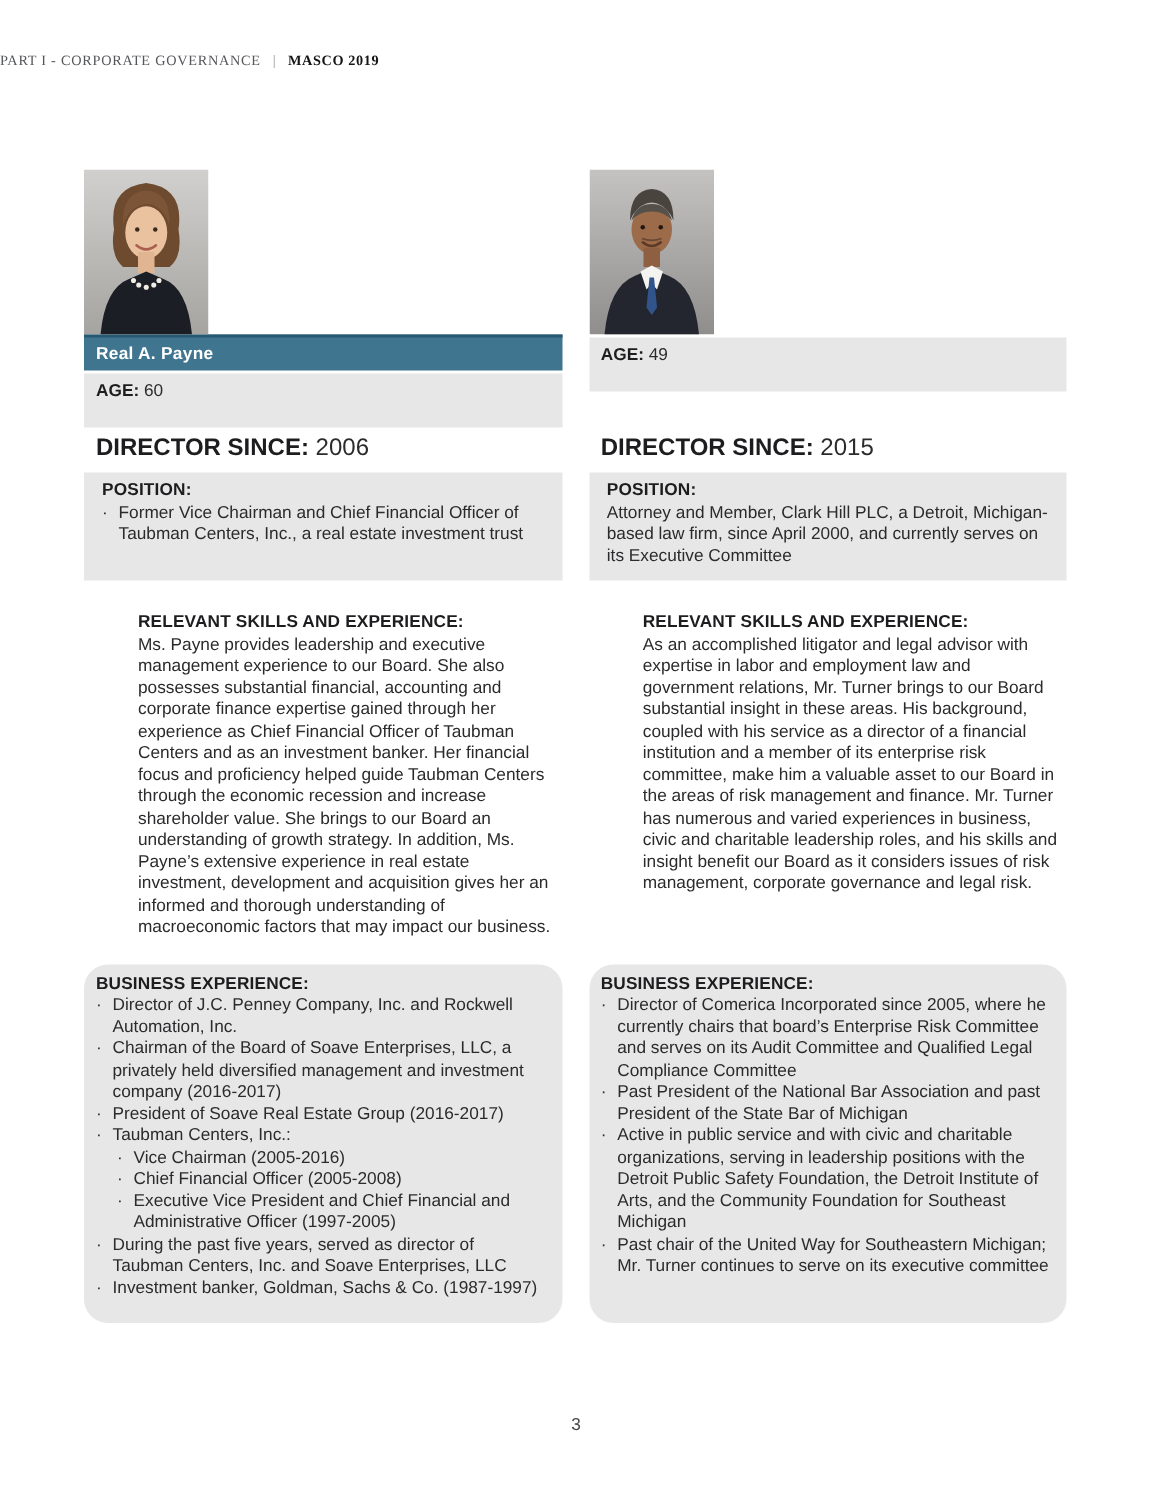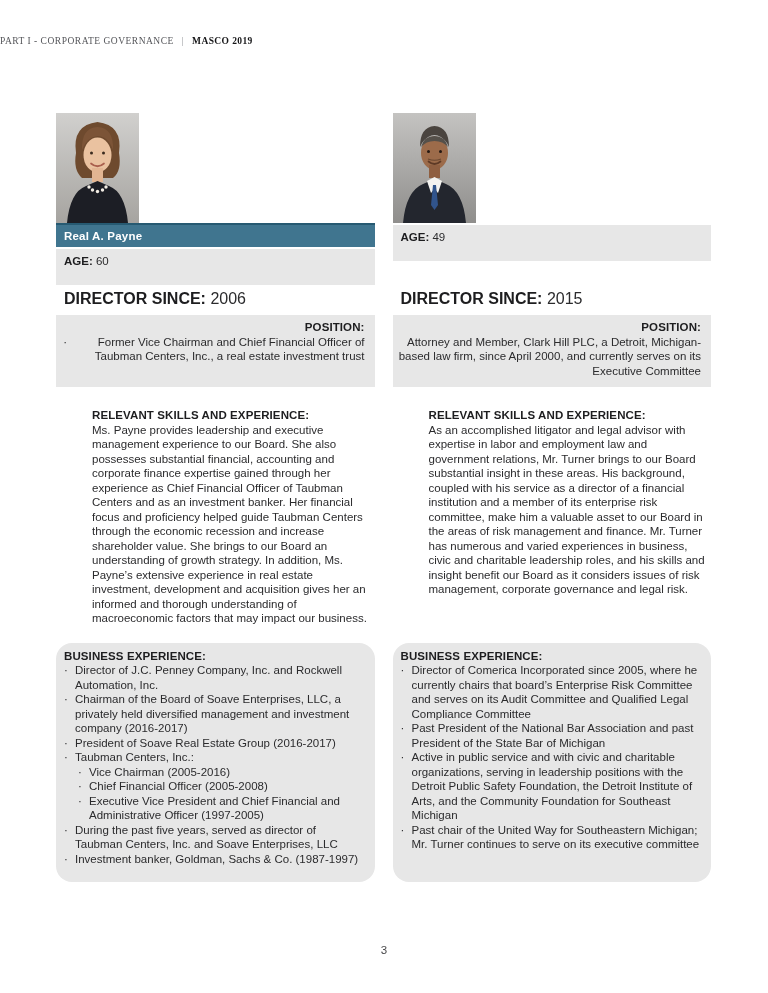--- a/index.html
+++ b/index.html
@@ -30,21 +30,21 @@
   }
   .age-bar{
     margin-top:2px;background:#e7e7e7;height:36px;line-height:25px;
     padding-left:8px;font-size:11.5px;
   }
   .since-row{margin:6px 0 9px;padding-left:8px;font-size:16px;line-height:15px;}
   .b{font-weight:bold;color:#1d1d1f;}
   
   .blk{font-size:11.5px;line-height:14.5px;}
   .gray{background:#e7e7e7;}
-  .pos{padding:5px 10px 9px 0;text-align:right;}
+  .pos{padding:5px 10px 9px 12px;}
   .skills{margin-top:21px;padding-left:8px;padding-right:2px;margin-left:28px;}
   .biz{margin-top:17px;padding:6px 10px 16px 8px;border-radius:16px;}
   .hd{font-weight:bold;color:#1d1d1f;letter-spacing:.1px;}
   .para{margin:0;}
   
   .list{margin:0;}
   .li{display:flex;}
   .li .marker{flex:0 0 11px;color:#2b2b2d;}
   .li .txt{flex:1;min-width:0;}
   .li.lvl2{margin-left:14px;}

